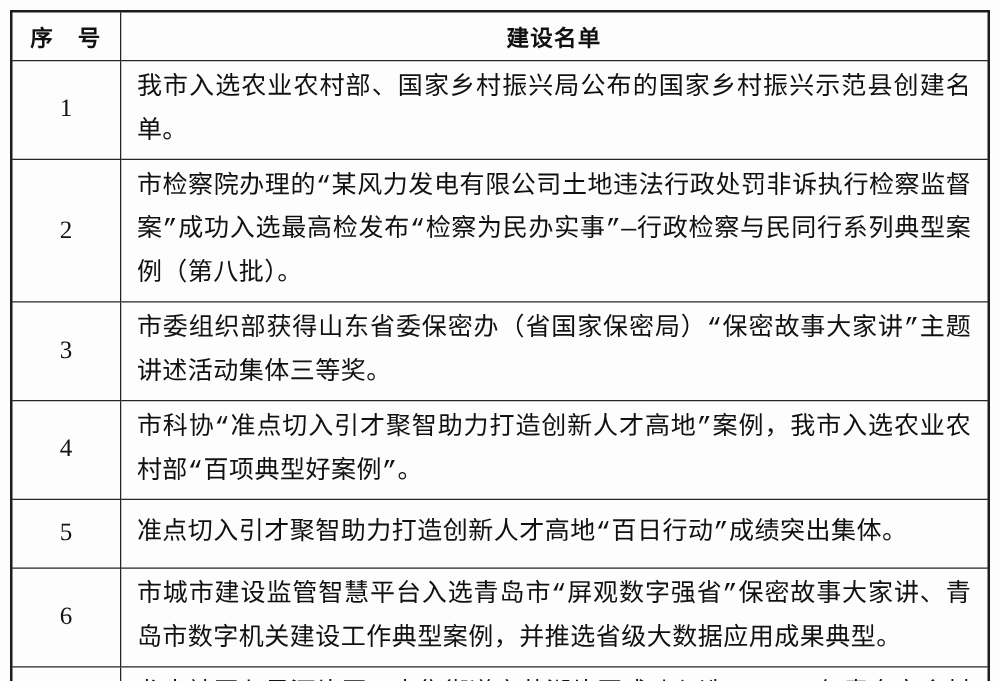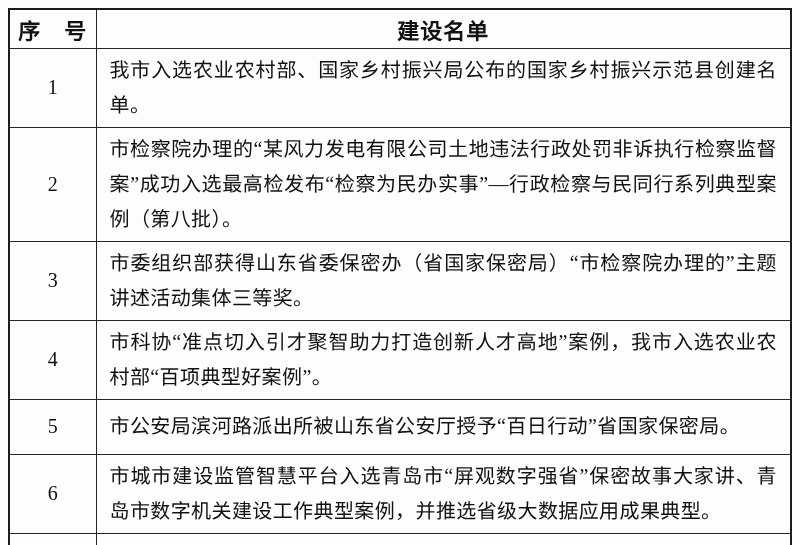--- a/index.html
+++ b/index.html
@@ -30,34 +30,34 @@
   }
   th, td {
     padding: 0;
     color: #111111;
   }
   col.col-no  { width: 87px; }
   col.col-txt { width: auto; }
   th.hdr {
     font-family: "Liberation Sans", "DejaVu Sans", sans-serif;
     font-weight: bold;
-    font-size: 22px;
+    font-size: 18px;
     text-align: center;
     vertical-align: middle;
     letter-spacing: 1px;
     border-bottom: 2px solid #1c1c1c;
   }
   td.no {
     font-family: "Liberation Serif", "DejaVu Serif", serif;
     font-size: 20px;
     text-align: center;
     vertical-align: middle;
   }
   td.txt {
-    font-family: Liberation Serif, serif;
+    font-family: Liberation Mono, monospace;
     font-size: 20px;
     line-height: 35px;
     letter-spacing: 0.4px;
     text-align: justify;
     text-align-last: left;
     vertical-align: middle;
     padding: 4px 13px;
   }
   tr.hrow  { height: 39px; }
   tr.row-1 { height: 54px; }
@@ -87,29 +87,29 @@
       <tr class="row-1">
         <td class="no">1</td>
         <td class="txt">我市入选农业农村部、国家乡村振兴局公布的国家乡村振兴示范县创建名单。</td>
       </tr>
       <tr class="row-2">
         <td class="no">2</td>
         <td class="txt">市检察院办理的“某风力发电有限公司土地违法行政处罚非诉执行检察监督案”成功入选最高检发布“检察为民办实事”—行政检察与民同行系列典型案例（第八批）。</td>
       </tr>
       <tr class="row-3">
         <td class="no">3</td>
-        <td class="txt">市委组织部获得山东省委保密办（省国家保密局）“市检察院办理的”主题讲述活动集体三等奖。</td>
+        <td class="txt">市委组织部获得山东省委保密办（省国家保密局）“保密故事大家讲”主题讲述活动集体三等奖。</td>
       </tr>
       <tr class="row-4">
         <td class="no">4</td>
         <td class="txt">市科协“准点切入引才聚智助力打造创新人才高地”案例，我市入选农业农村部“百项典型好案例”。</td>
       </tr>
       <tr class="row-5">
         <td class="no">5</td>
-        <td class="txt">市公安局滨河路派出所被山东省公安厅授予“百日行动”省国家保密局。</td>
+        <td class="txt">准点切入引才聚智助力打造创新人才高地“百日行动”成绩突出集体。</td>
       </tr>
       <tr class="row-6">
         <td class="no">6</td>
         <td class="txt">市城市建设监管智慧平台入选青岛市“屏观数字强省”保密故事大家讲、青岛市数字机关建设工作典型案例，并推选省级大数据应用成果典型。</td>
       </tr>
       <tr class="row-7">
         <td class="no">7</td>
         <td class="txt">龙水社区七星河片区、水集街道产芝湖片区成功入选“2022 年青岛市乡村振兴十大示范片区”建设名单。</td>
       </tr>
     </tbody>

